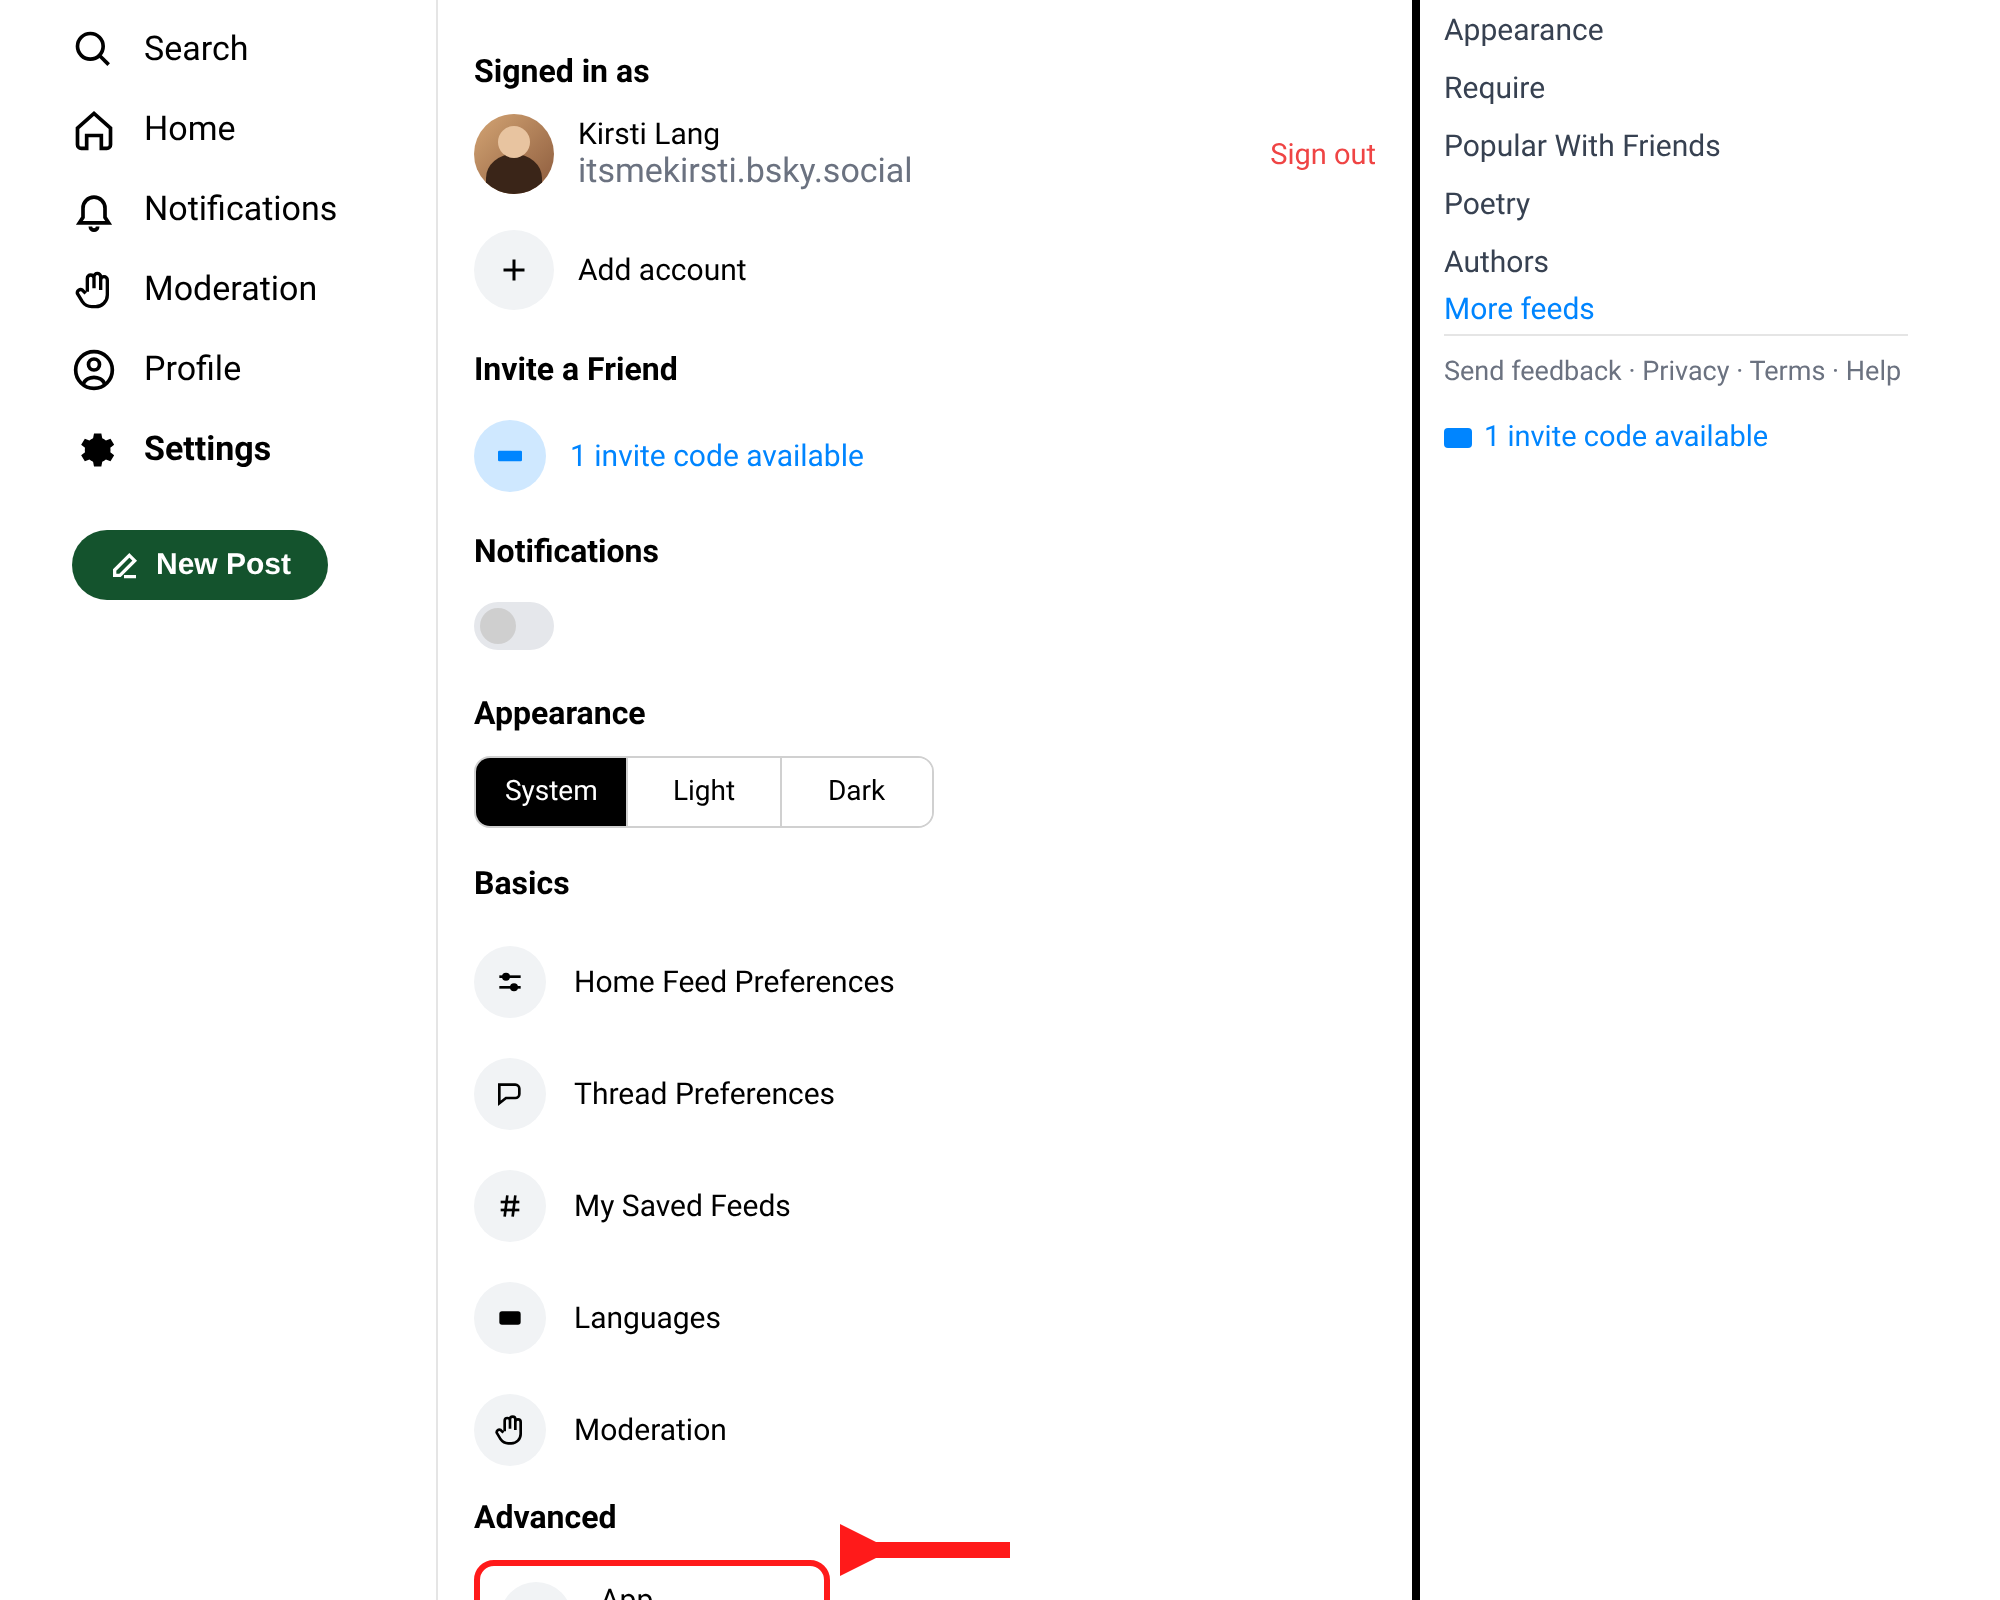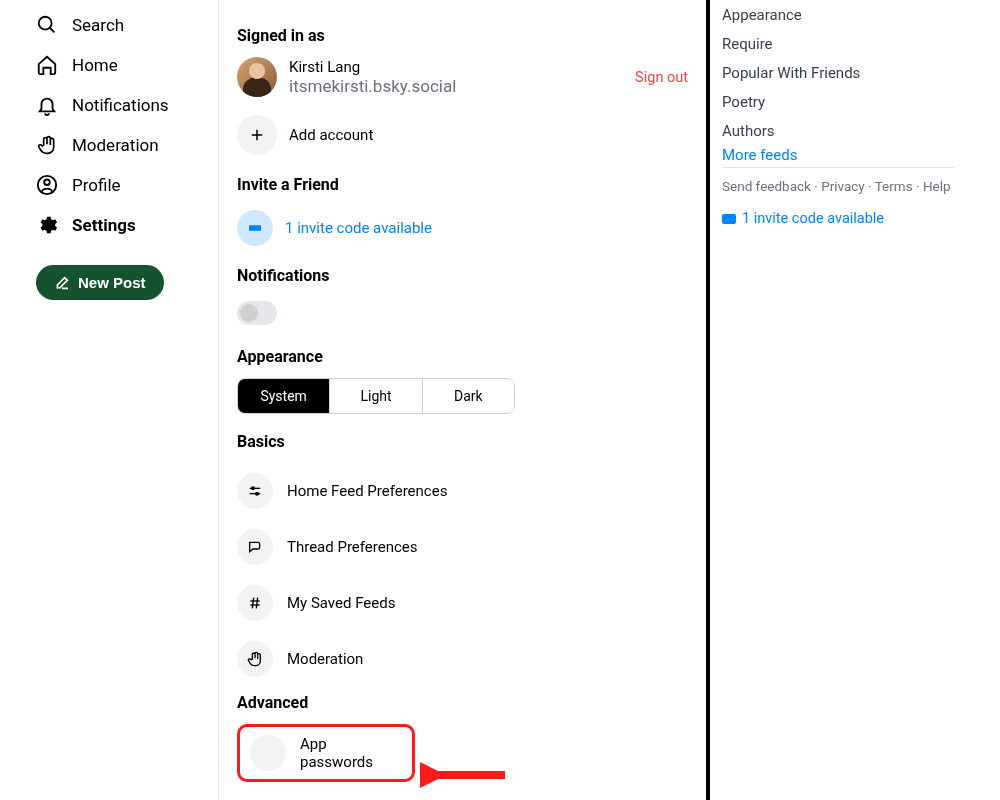--- a/index.html
+++ b/index.html
@@ -132,21 +132,21 @@
   .toggle::after {
     content:""; position:absolute; left:3px; top:3px;
     width:18px; height:18px; border-radius:50%;
     background:#cfcfcf;
   }
   .seg-control {
     display: flex;
     border: 1px solid #d0d0d0;
     border-radius: 8px;
     overflow: hidden;
-    width: 278px;
+    width: 230px;
     margin-bottom: 18px;
   }
   .seg-btn {
     flex: 1;
     text-align: center;
     padding: 9px 0;
     font-size: 14px;
     cursor: pointer;
     background: #fff;
     border-right: 1px solid #d0d0d0;
@@ -344,20 +344,28 @@
     <div class="list-item">
       <div class="circle-btn small">
         <svg viewBox="0 0 24 24" width="16" height="16" stroke="#000" stroke-width="2" fill="none">
             <line x1="5" y1="9" x2="19" y2="9"></line>
             <line x1="5" y1="15" x2="19" y2="15"></line>
             <line x1="10" y1="4" x2="8" y2="20"></line>
             <line x1="16" y1="4" x2="14" y2="20"></line>
           </svg>
       </div>
       <span>My Saved Feeds</span>
+    </div>
+    <div class="list-item">
+      <div class="circle-btn small">
+        <svg viewBox="0 0 24 24" width="16" height="16" fill="#000">
+            <rect x="4" y="7" width="16" height="10" rx="2"></rect>
+          </svg>
+      </div>
+      <span>Languages</span>
     </div>
     <div class="list-item">
       <div class="circle-btn small">
         <svg viewBox="0 0 24 24" width="16" height="16" fill="none" stroke="#000" stroke-width="2">
             <path d="M8 13V5a2 2 0 114 0v6M12 11V4a2 2 0 114 0v8M16 12V6a2 2 0 114 0v9a7 7 0 01-7 7h-2a7 7 0 01-6-3l-3-5a2 2 0 013-2l2 2"></path>
           </svg>
       </div>
       <span>Moderation</span>
     </div>
 

